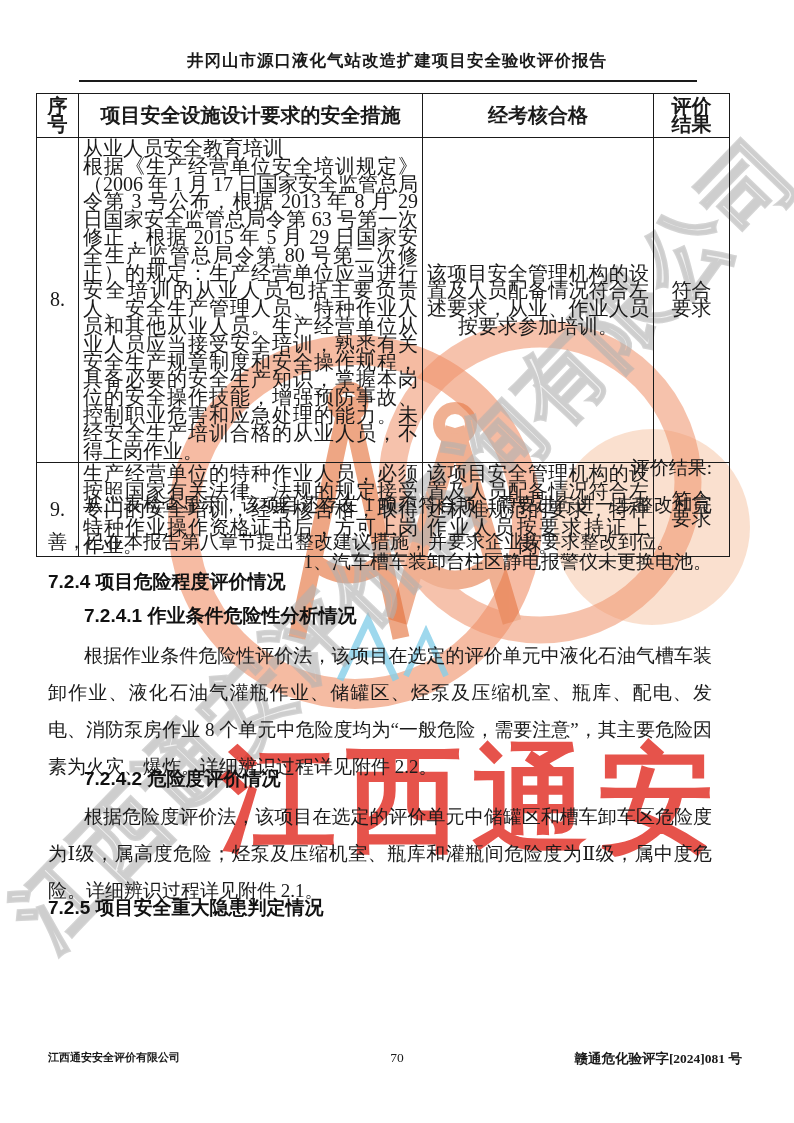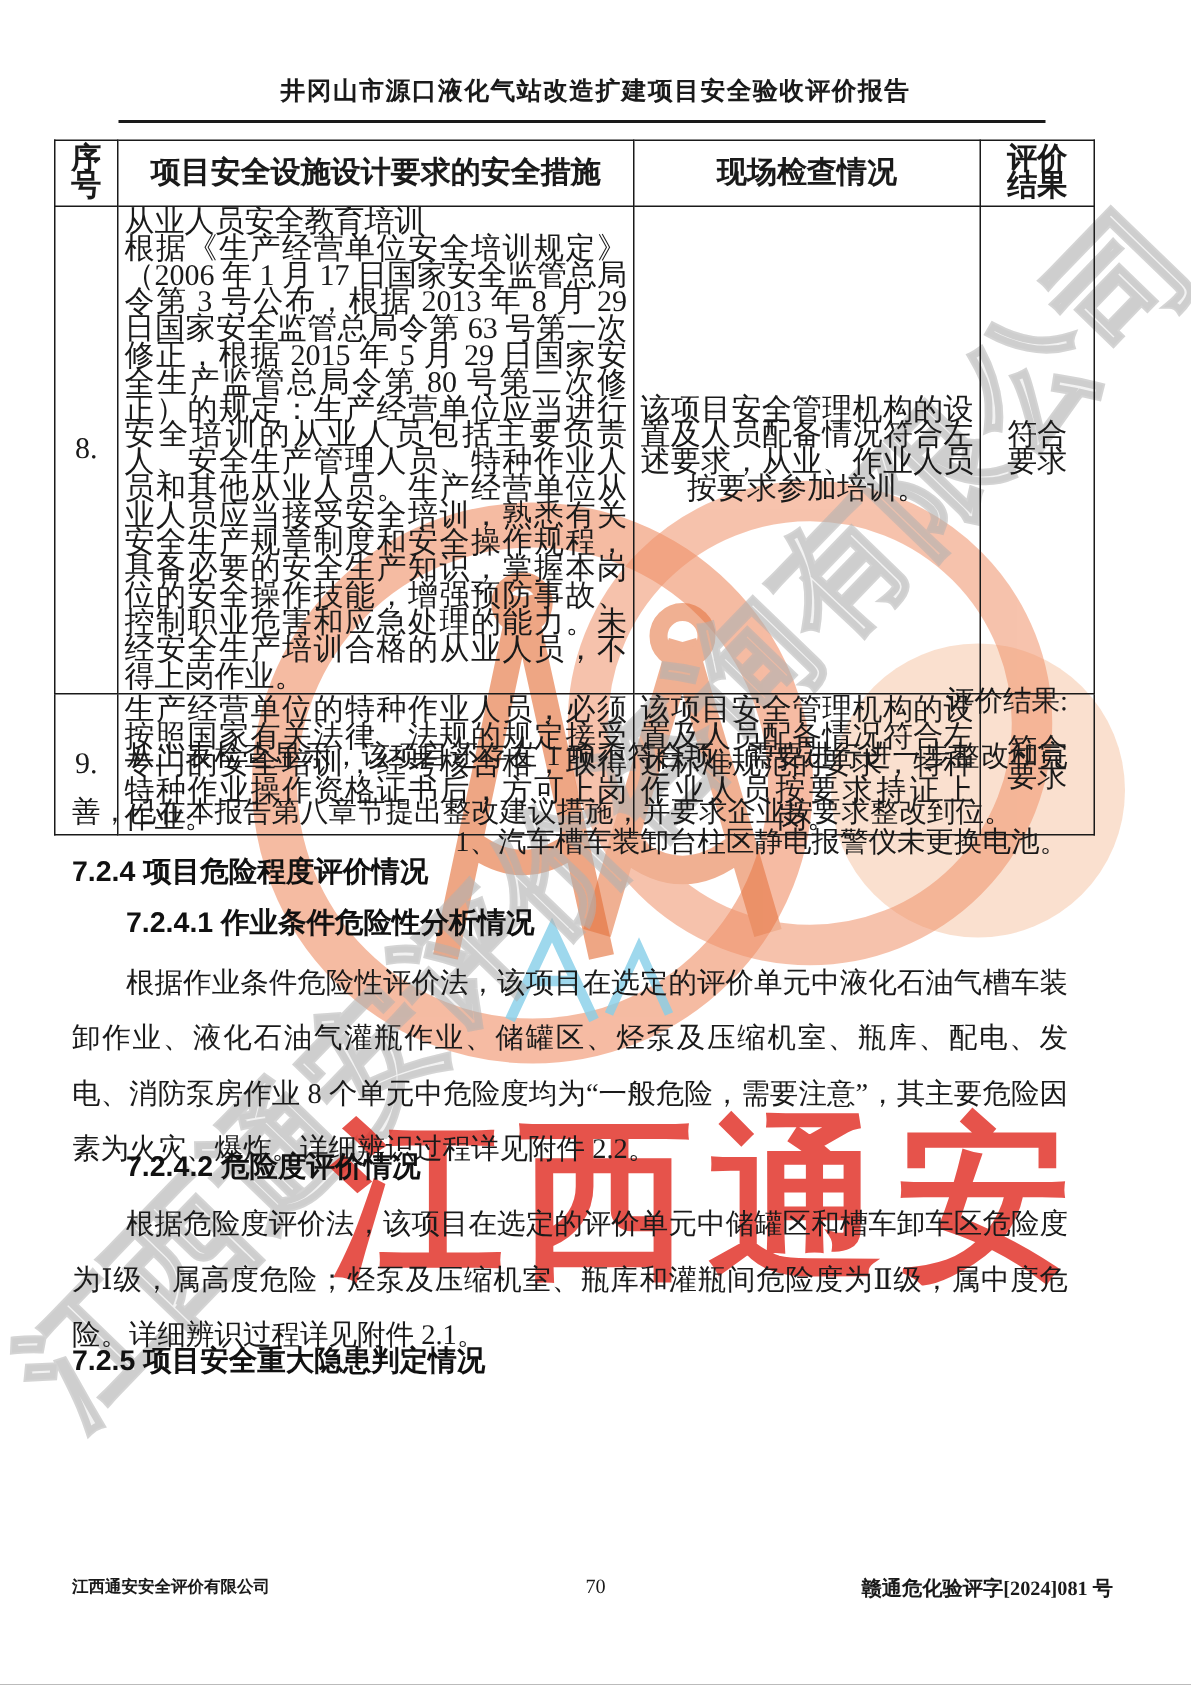--- a/index.html
+++ b/index.html
@@ -122,21 +122,21 @@
           <col style="width:344px">
           <col style="width:231px">
           <col style="width:76px">
       </colgroup>
       <tbody>
           <tr class="hdr-row">
         <th>
           <span class="th-wrap w1">序号</span>
         </th>
         <th>项目安全设施设计要求的安全措施</th>
-        <th>现场检查情况</th>
+        <th>经考核合格</th>
         <th>
           <span class="th-wrap w2">评价结果</span>
         </th>
       </tr>
       <tr class="row8">
         <td class="cell-no">8.</td>
         <td class="cell-measure">
           <span class="m-title">从业人员安全教育培训</span>
           <span>根据《生产经营单位安全培训规定》（2006 年 1 月 17 日国家安全监管总局令第 3 号公布，根据 2013 年 8 月 29 日国家安全监管总局令第 63 号第一次修正，根据 2015 年 5 月 29 日国家安全生产监管总局令第 80 号第二次修正）的规定：生产经营单位应当进行安全培训的从业人员包括主要负责人、安全生产管理人员、特种作业人员和其他从业人员。生产经营单位从业人员应当接受安全培训，熟悉有关安全生产规章制度和安全操作规程，具备必要的安全生产知识，掌握本岗位的安全操作技能，增强预防事故、控制职业危害和应急处理的能力。未经安全生产培训合格的从业人员，不得上岗作业。</span>
         </td>

